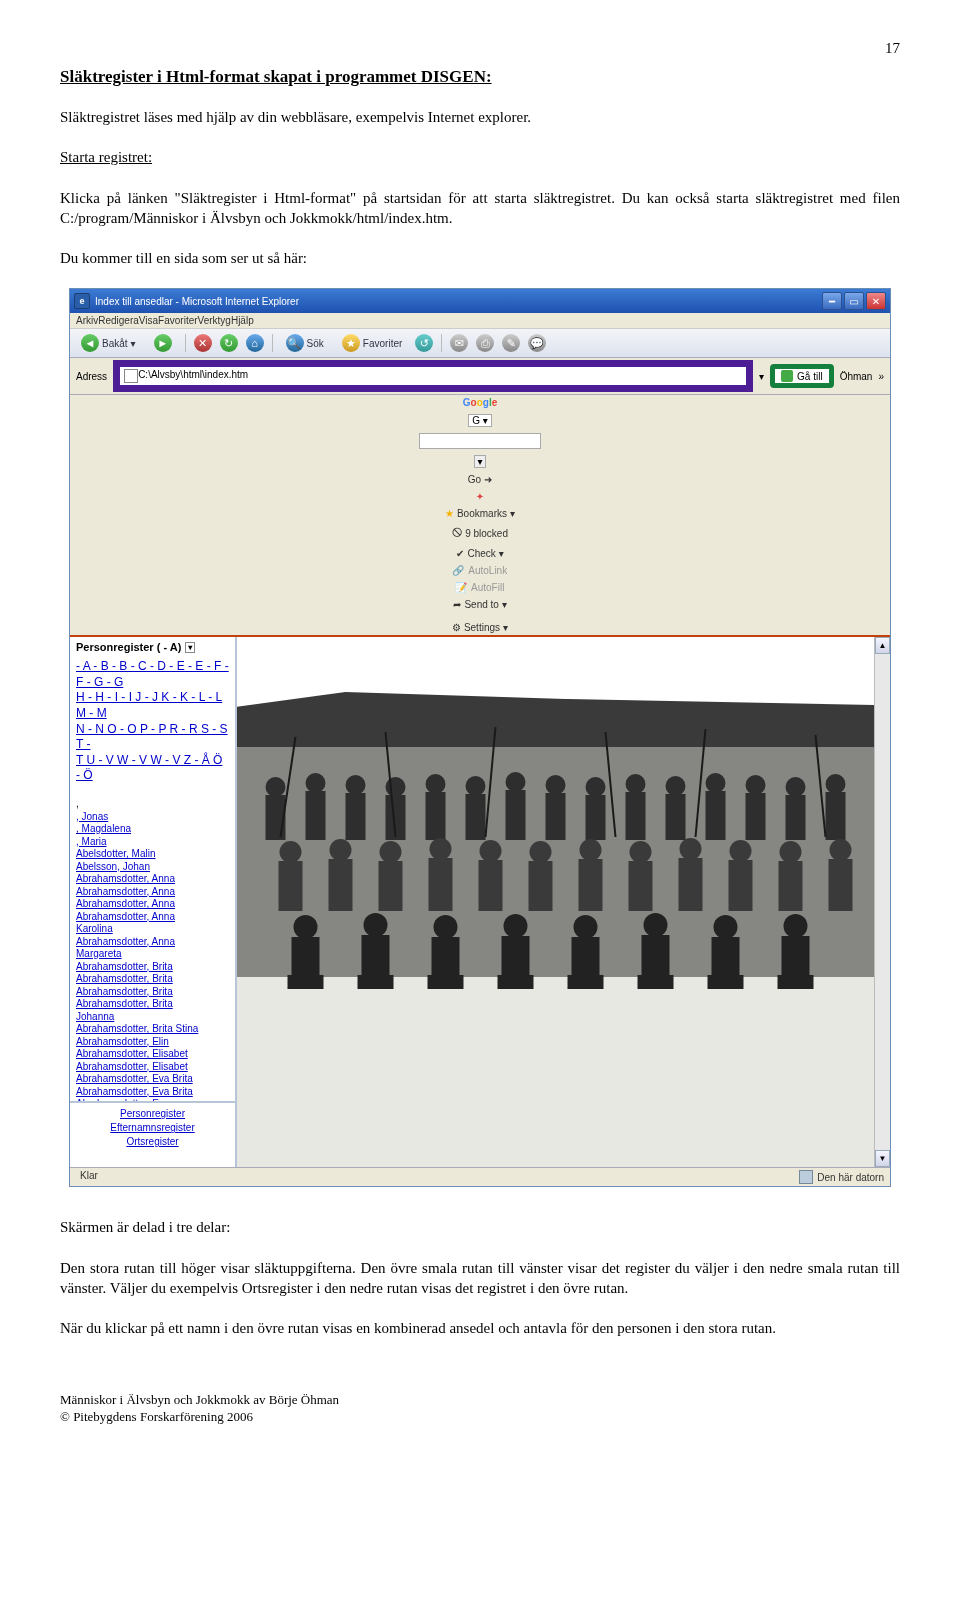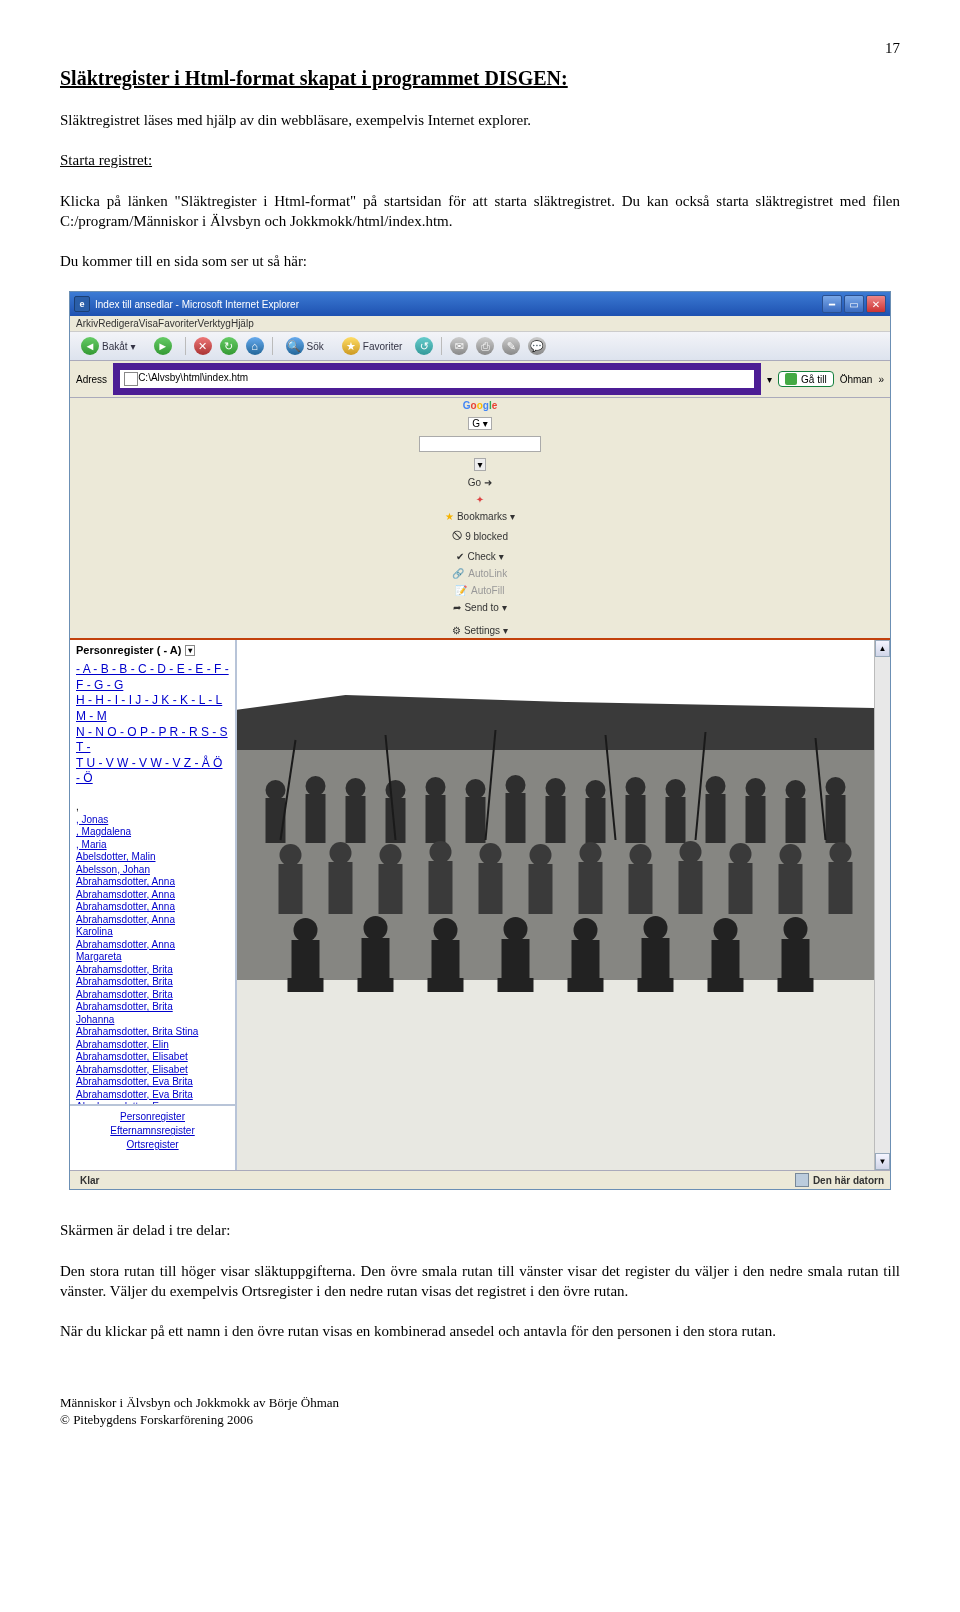--- a/index.html
+++ b/index.html
@@ -7,21 +7,21 @@
     background: #fff;
     margin: 0;
     padding: 40px 60px 30px 60px;
     font-size: 15px;
     color: #000;
     width: 960px;
     box-sizing: border-box;
   }
   .page-number { text-align: right; font-size: 15px; margin-bottom: 10px; }
   h1.section-title {
-    font-size: 20px; font-weight: bold;
+    font-size: 17px; font-weight: bold;
     text-decoration: underline;
     margin: 0 0 20px 0;
   }
   p { margin: 0 0 20px 0; text-align: justify; line-height: 1.35; }
   p.intro-line { text-decoration: underline; }
 
   
   .browser-mock {
     width: 820px;
     margin: 0 auto 30px auto;
@@ -53,21 +53,21 @@
   .green{background:linear-gradient(to bottom,#6c6,#393);}
   .blue{background:linear-gradient(to bottom,#6ae,#269);}
   .red{background:linear-gradient(to bottom,#e77,#a33);}
   .yel{background:linear-gradient(to bottom,#fd6,#c92);}
   .gray{background:linear-gradient(to bottom,#ccc,#888);}
   .teal{background:linear-gradient(to bottom,#6cc,#399);}
   .sep{width:1px;height:18px;background:#bbb;}
   .addr-row{background:#ece9d8;padding:2px 6px;display:flex;align-items:center;gap:6px;border-bottom:1px solid #aab;}
   .addr-input{flex:1;background:#fff;border:7px solid #4c1d95;padding:2px 4px;display:flex;align-items:flex-start;}
   .addr-input .page-ic{width:12px;height:12px;background:#fff;border:1px solid #888;}
-  .go-btn{background:#fff;border:1px solid #15803d;padding:1px 6px;display:flex;align-items:center;gap:4px;border-radius:4px;}
+  .go-btn{background:#fff;border:5px solid #15803d;padding:1px 6px;display:flex;align-items:center;gap:4px;border-radius:4px;}
   .go-ic{width:12px;height:12px;background:#4a4;border-radius:2px;}
   .google-bar{background:#ece9d8;padding:2px 6px;display:flex;align-items:center;gap:6px;border-bottom:2px solid #c2410c;flex-direction:column;}
   .g-logo{font-weight:bold;}
   .g-logo span:nth-child(1){color:#4285f4;}
   .g-logo span:nth-child(2){color:#ea4335;}
   .g-logo span:nth-child(3){color:#fbbc05;}
   .g-logo span:nth-child(4){color:#4285f4;}
   .g-logo span:nth-child(5){color:#34a853;}
   .g-logo span:nth-child(6){color:#ea4335;}
   .g-input{width:120px;background:#fff;border:1px solid #aaa;height:14px;}
@@ -82,21 +82,21 @@
   .name-list{margin-top:14px;font-size:10px;line-height:1.25;}
   .name-list div.u{color:#0000cc;text-decoration:underline;}
   .name-list div{white-space:nowrap;}
   .frame-bottom{height:56px;border-top:2px solid #b8c4d8;background:#fff;padding:4px 6px;font-size:10px;}
   .frame-bottom div{color:#0000cc;text-decoration:underline;line-height:1.4;text-align:center;}
   .photo-area{flex:1;background:#fafafa;display:flex;align-items:flex-start;justify-content:center;overflow:hidden;position:relative;}
   .photo-area svg{width:100%;height:100%;}
   .vscroll{width:15px;background:#e8e8e8;border-left:1px solid #bbb;display:flex;flex-direction:column;}
   .vscroll .arr{height:15px;background:linear-gradient(to bottom,#f5f5ff,#d0d5e8);border:1px solid #9ab;display:flex;align-items:center;justify-content:center;font-size:8px;}
   .vscroll .track{flex:1;}
-  .status-bar{background:#ece9d8;border-top:1px solid #aab;padding:2px 6px;display:flex;justify-content:space-between;align-items:center;color:#333;font-weight:bold;}
+  .status-bar{background:#ece9d8;border-top:1px solid #aab;padding:2px 6px;display:flex;justify-content:space-between;align-items:flex-start;color:#333;}
   .status-bar .cell{display:flex;align-items:center;gap:4px;}
   .comp-ic{width:12px;height:12px;background:#bcd;border:1px solid #789;}
 
   .footer { text-align:left; font-size:13px; margin-top:54px; line-height:1.3;}
 </style>
 </head>
 <body>
 
 <div class="page-number">17</div>
 

